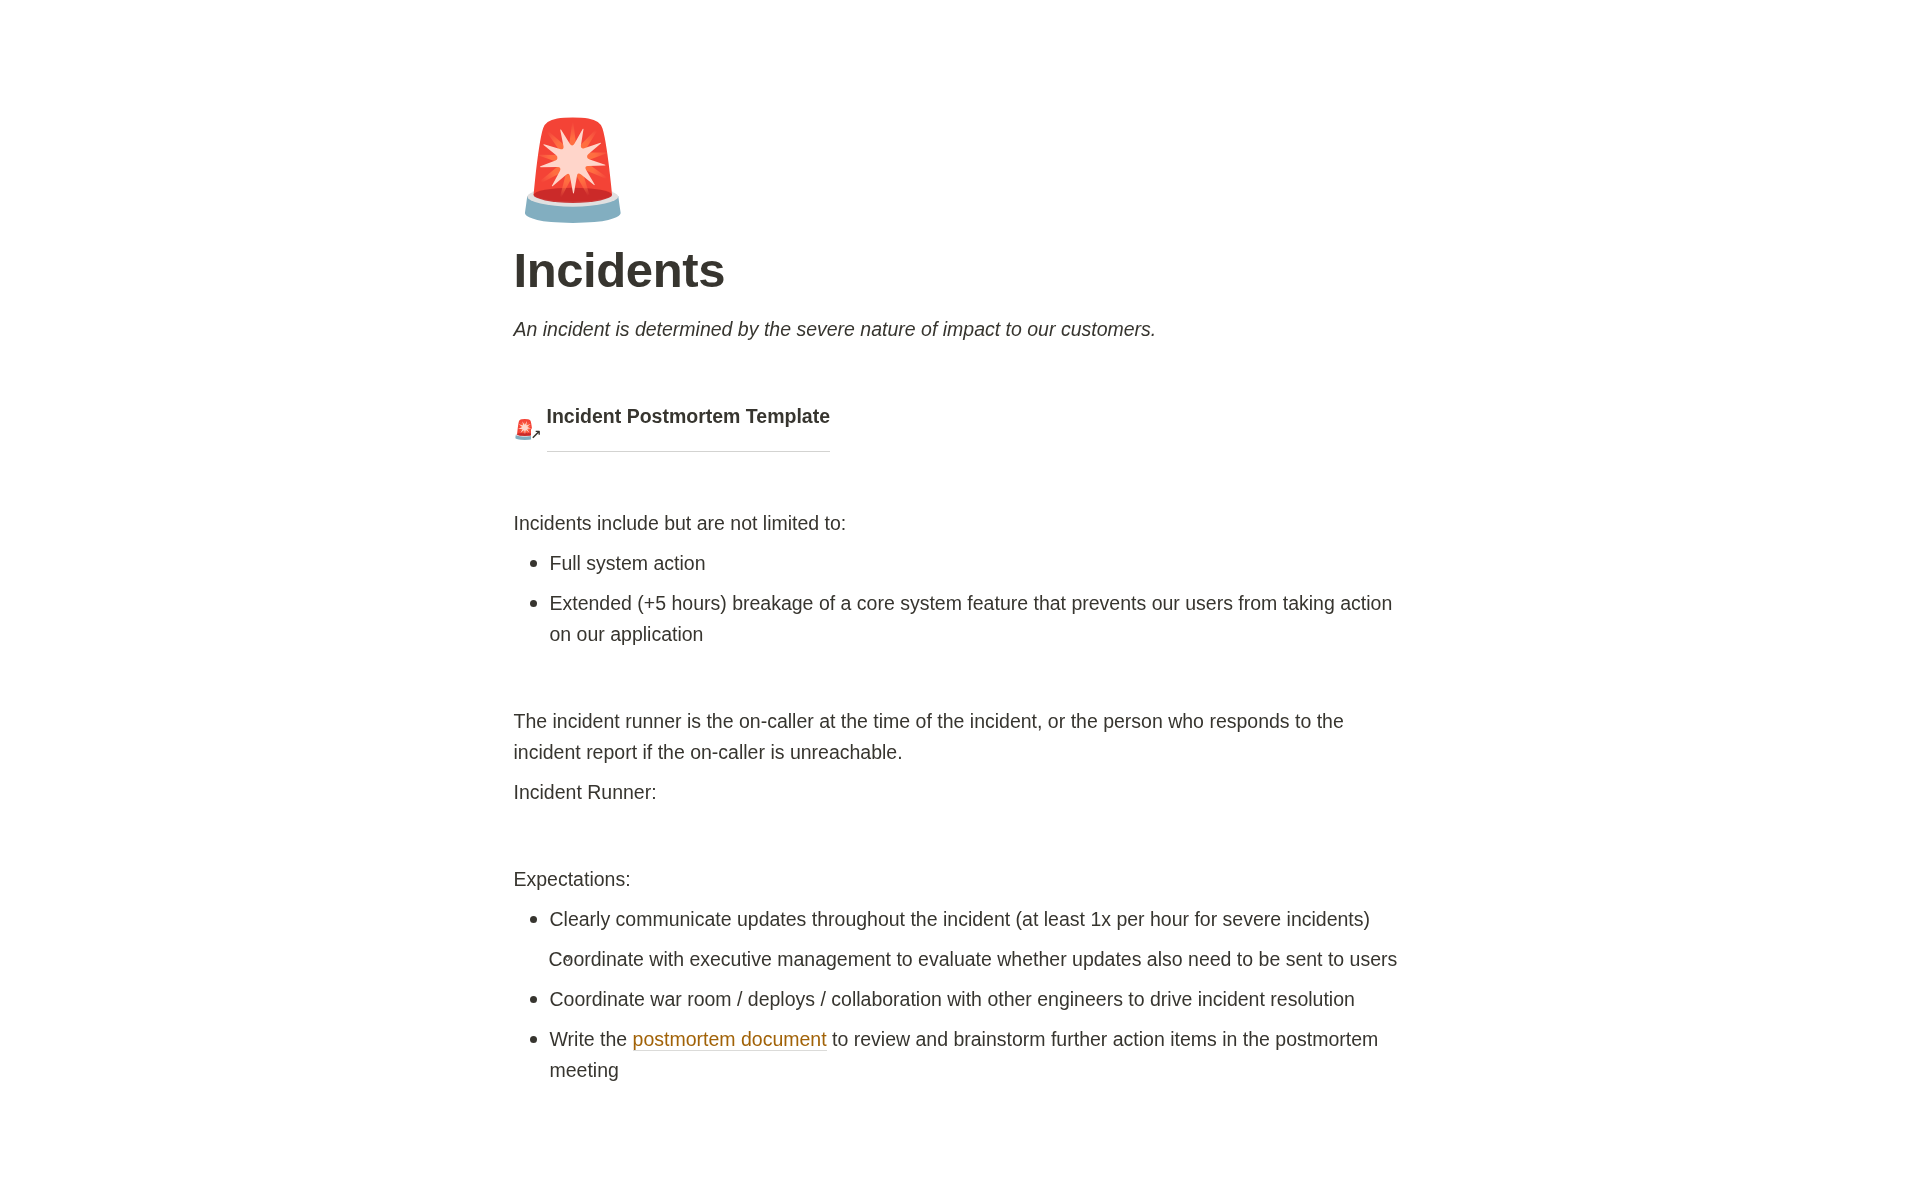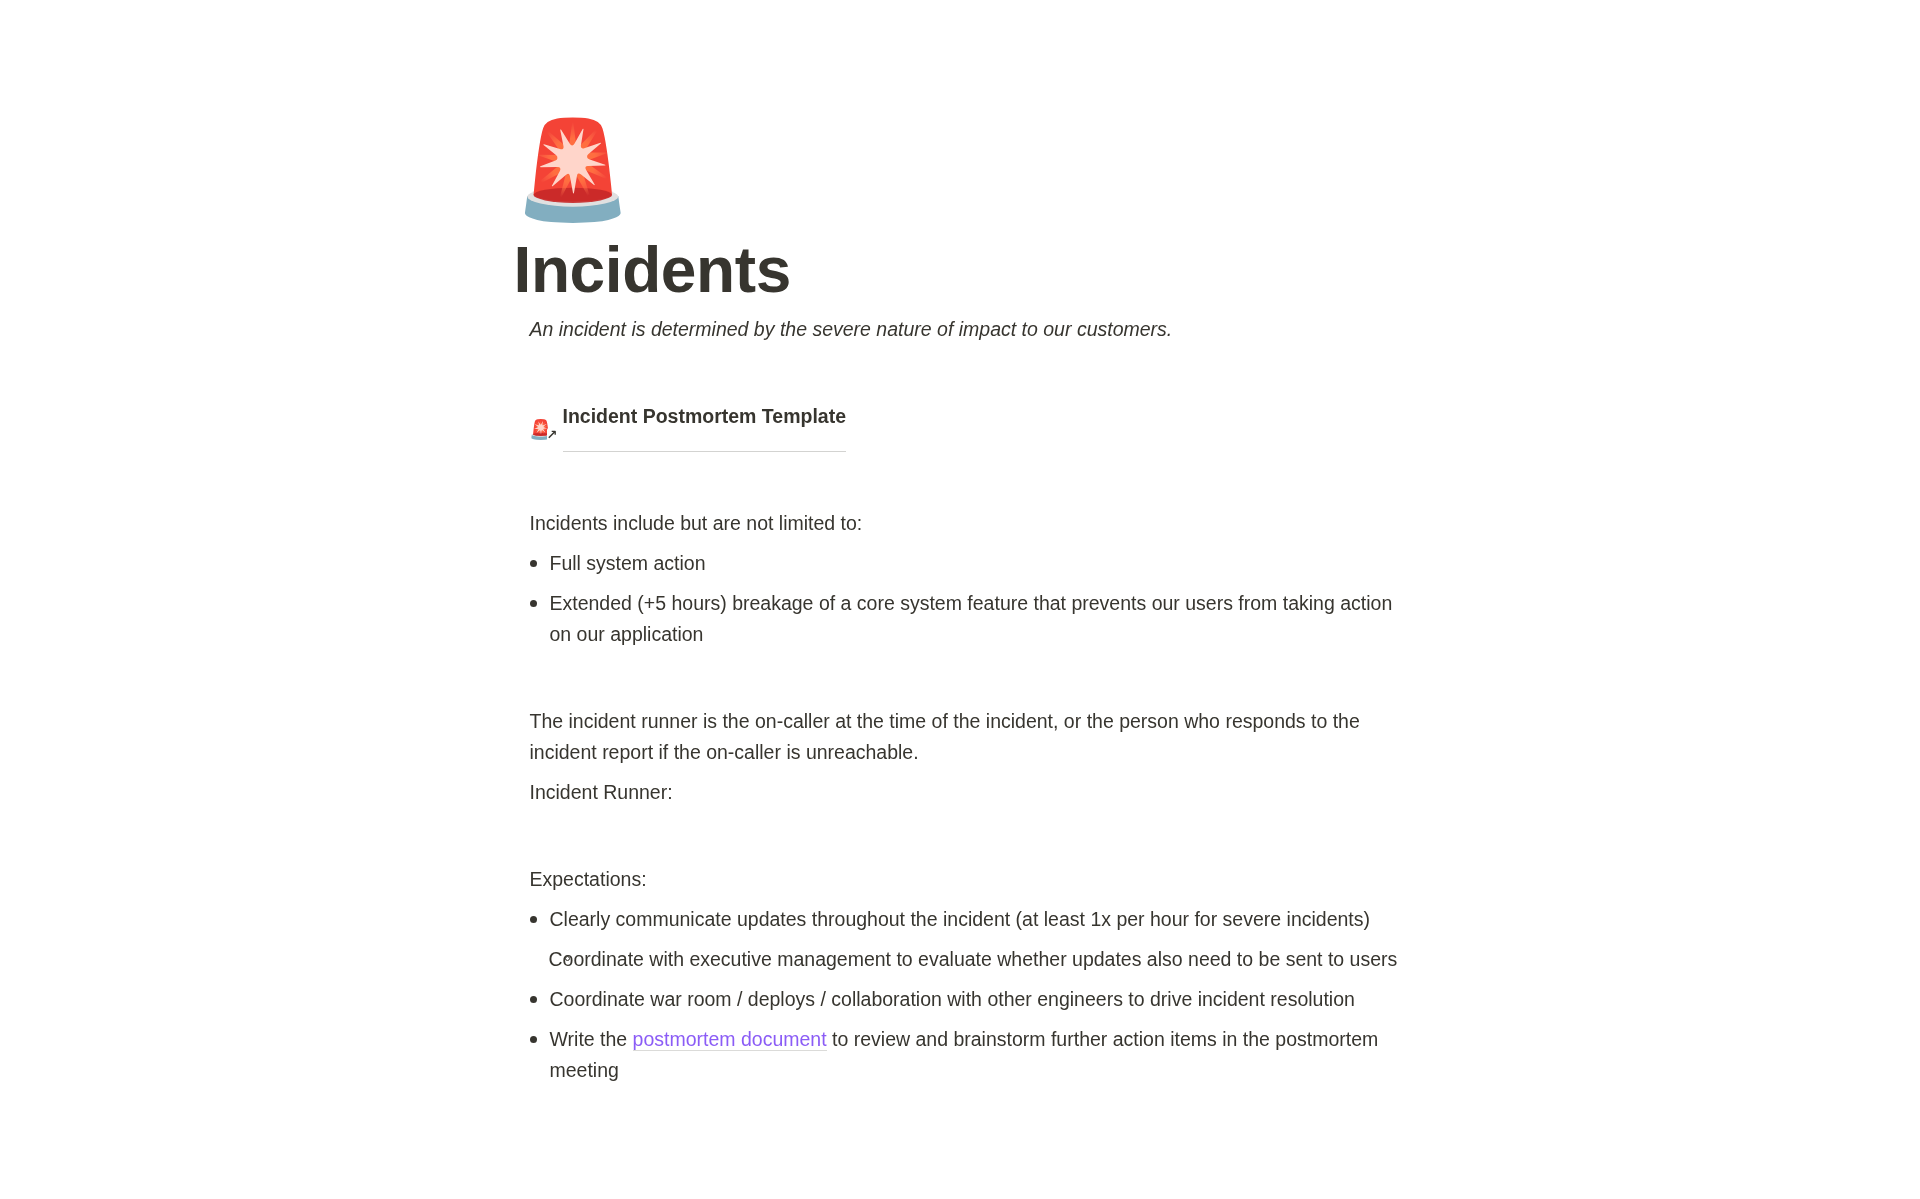--- a/index.html
+++ b/index.html
@@ -22,28 +22,28 @@
   }
   .page-icon {
     font-size: 96px;
     line-height: 116px;
     margin-bottom: 12px;
     cursor: pointer;
     width: 116px;
   }
   h1.page-title {
     margin: 0;
-    font-size: 64px;
+    font-size: 49px;
     line-height: 60px;
     font-weight: 700;
     letter-spacing: -0.4px;
     color: #37352f;
   }
   .block {
-    margin: 1px 16px;
+    margin: 1px 0;
     padding: 4px 0;
   }
   .subtitle {
     margin-top: 10px;
     font-style: italic;
   }
   .blank { height: 46px; }
   .page-link-row {
     display: flex;
     align-items: center;
@@ -102,21 +102,21 @@
     top: 12px;
     width: 5px;
     height: 5px;
     border-radius: 50%;
     border: 1.6px solid #37352f;
     background: transparent;
   }
   .li .li-text { flex: 1; }
   .sub-li { margin-left: 35px; flex-direction: column; }
   .inline-page-link {
-    color: #8b5cf6;
+    color: #a16207;
     border-bottom: 1.5px solid rgba(55, 53, 47, 0.18);
     cursor: pointer;
   }
 </style>
 </head>
 <body>
 
 <div class="content">
 
   <div class="page-icon">🚨</div>

